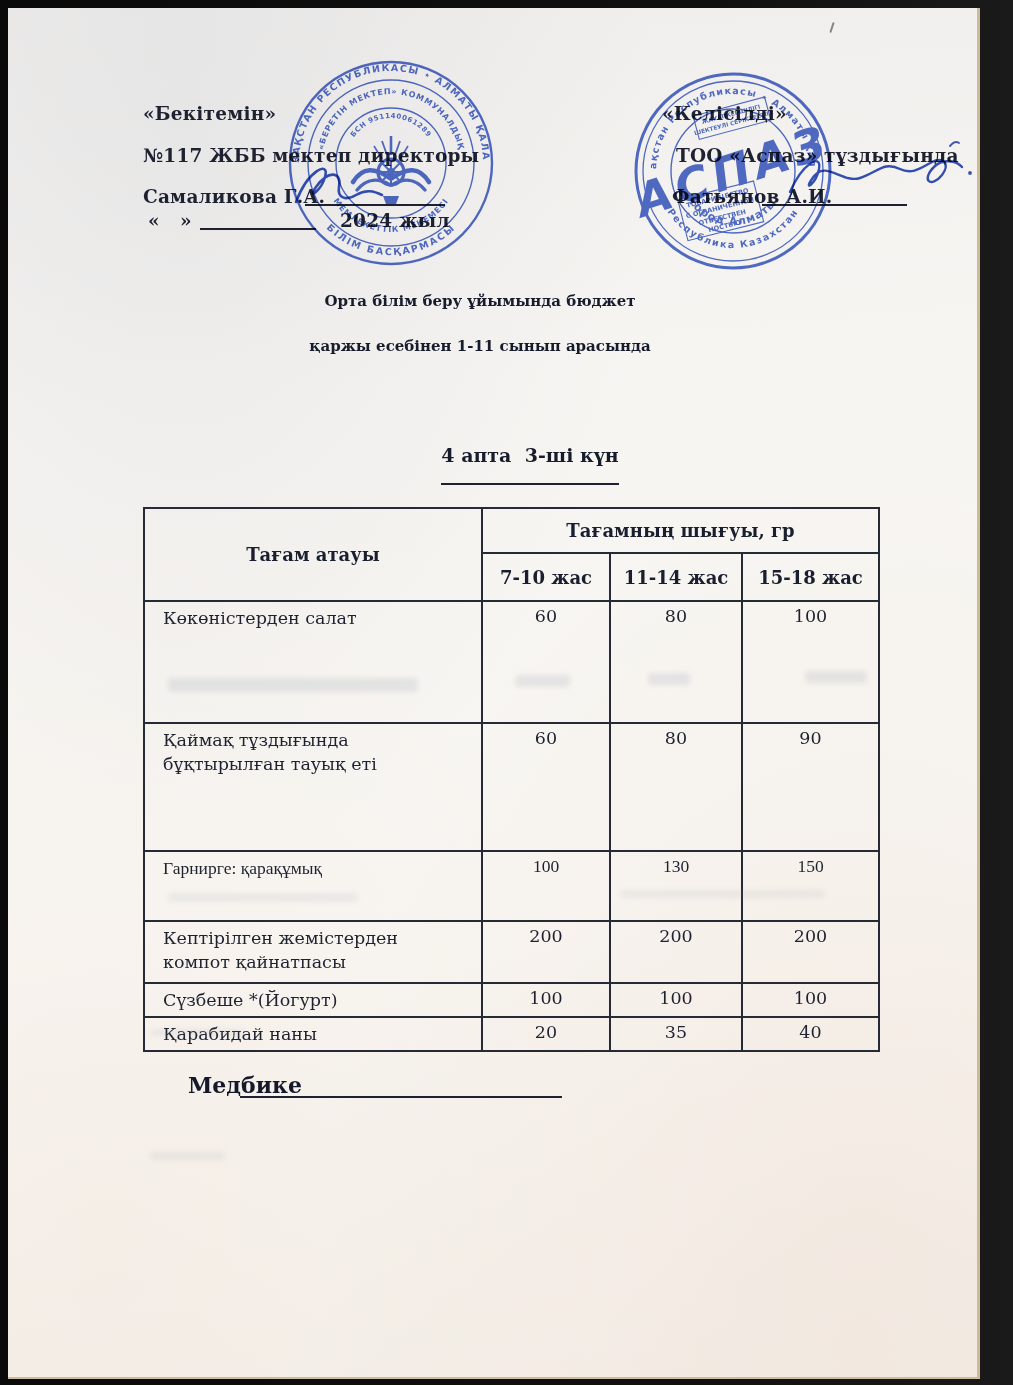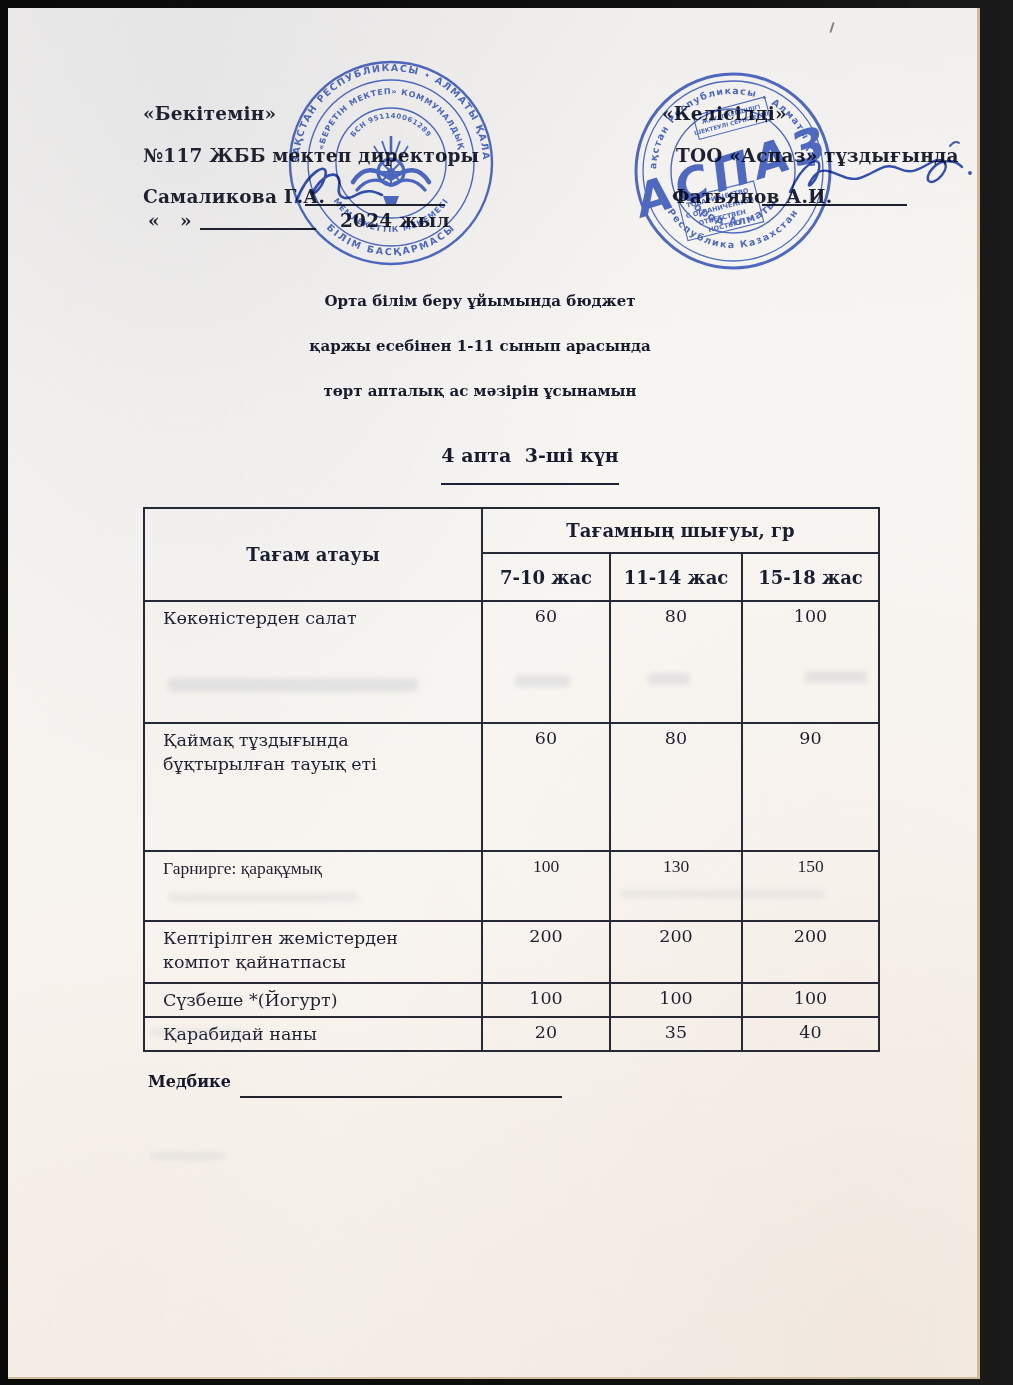--- a/index.html
+++ b/index.html
@@ -12,21 +12,21 @@
       linear-gradient(175deg,#f0eeec 0%,#f7f5f2 28%,#f8f5f1 65%,#f4efe9 100%);
     border-right:3px solid #cdbb97;border-bottom:2px solid #cdbd9c;box-sizing:border-box;}
   .t{position:absolute;color:#1e2230;}
   .b{font-weight:bold;}
   .appr{font-size:18.5px;letter-spacing:.2px;white-space:nowrap;}
   .uline{position:absolute;height:2px;background:#1d2130;}
   .title-block{left:170px;top:279px;width:620px;text-align:center;font-size:15px;font-weight:bold;color:#171c2c;}
   .title-block div{line-height:45px;}
   .subtitle-wrap{left:380px;top:444px;width:300px;text-align:center;}
   .subtitle-wrap span{font-size:19px;font-weight:bold;border-bottom:2.4px solid #1d2130;padding-bottom:17px;white-space:pre;color:#171c2c;}
-  .medbike{font-size:16px;color:#14182a;}
+  .medbike{font-size:22px;color:#14182a;margin-left:40px;}
 
   table.menu{position:absolute;left:143px;top:507px;width:735px;border-collapse:collapse;table-layout:fixed;}
   table.menu td,table.menu th{border:2px solid #262a36;color:#1e2230;font-weight:normal;box-sizing:border-box;}
   table.menu th{font-weight:bold;color:#1a1f2f;}
   .hA{height:45px;font-size:18px;}
   .hB{height:48px;font-size:18px;padding-left:37px;}
   .dishcell{vertical-align:middle;text-align:center;font-size:18px;}
   td.name{vertical-align:top;text-align:left;padding:4px 18px;font-size:17.5px;line-height:24px;}
   td.name span{display:block;max-width:255px;}
   td.num{vertical-align:top;text-align:center;padding-top:4px;font-size:17.5px;}
@@ -58,21 +58,20 @@
   <div class="t b appr" style="left:340px;top:210px;">2024 жыл</div>
 
   <div class="t b appr" style="left:662px;top:103px;">«Келісілді»</div>
   <div class="t b appr" style="left:676px;top:145px;">ТОО «Аспаз» тұздығында</div>
   <div class="t b appr" style="left:672px;top:186px;">Фатьянов А.И.</div>
   <div class="uline" style="left:762px;top:204px;width:145px;"></div>
 
   <div class="t title-block">
     <div>Орта білім беру ұйымында бюджет</div>
     <div>қаржы есебінен 1-11 сынып арасында</div>
-    <div>төрт апталық ас мәзірін ұсынамын</div>
   </div>
 
   <div class="t subtitle-wrap">
     <span>4 апта  3-ші күн</span>
   </div>
 
   <table class="menu">
     <colgroup>
         <col style="width:338px">
         <col style="width:128px">

